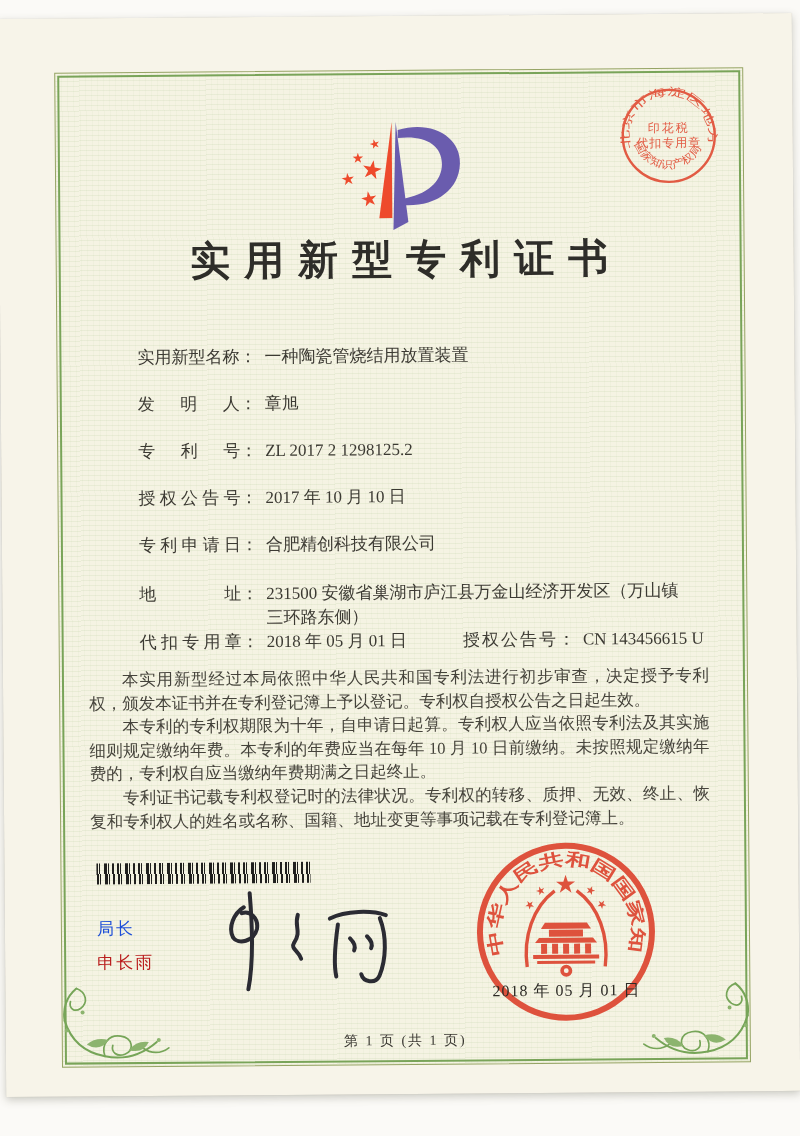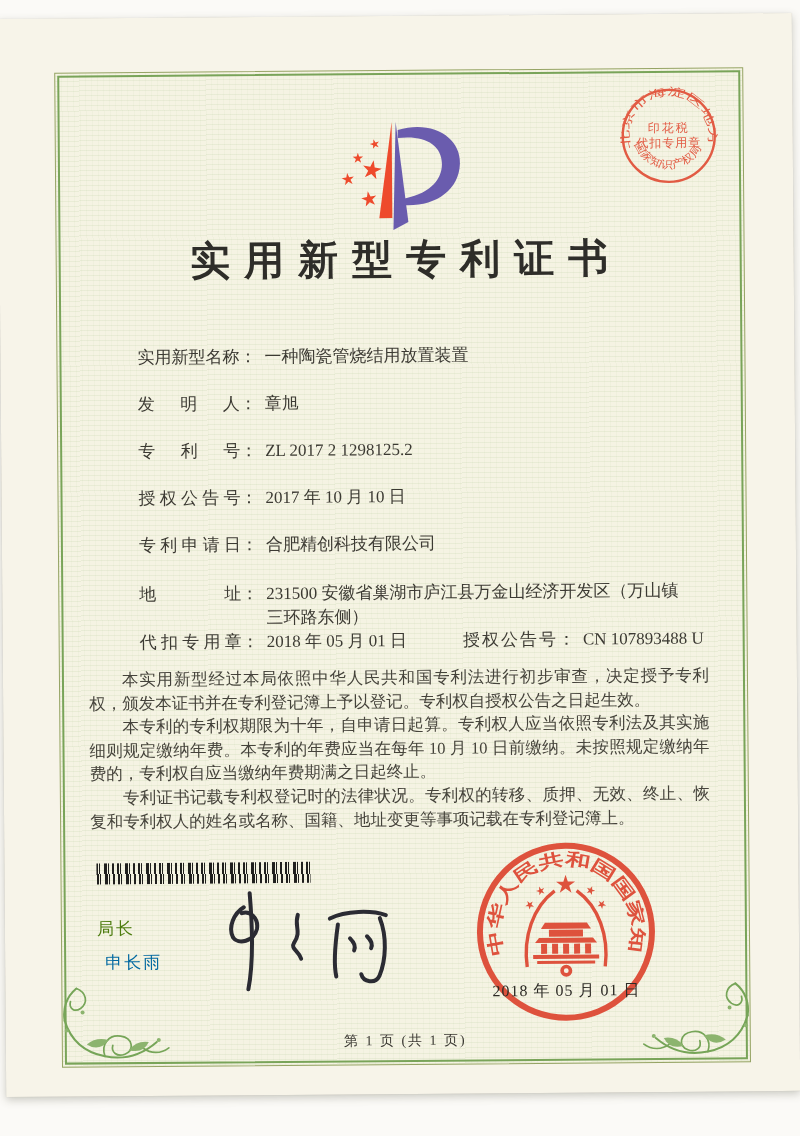--- a/index.html
+++ b/index.html
@@ -42,24 +42,24 @@
   .paras p{margin:0;text-indent:2em;}
   
   .barcode{position:absolute;left:92px;top:845px;width:214px;height:21px;
     background:
      repeating-linear-gradient(90deg,
        #20201e 0 2px, rgba(0,0,0,0) 2px 3px,
        #20201e 3px 4px, rgba(0,0,0,0) 4px 8px,
        #20201e 8px 11px, rgba(0,0,0,0) 11px 12px,
        #20201e 12px 13px, rgba(0,0,0,0) 13px 16px,
        #20201e 16px 18px, rgba(0,0,0,0) 18px 21px);}
-  .director-title{position:absolute;left:92px;top:899px;font-size:17px;color:#4d7c0f;
+  .director-title{position:absolute;left:92px;top:899px;font-size:17px;color:#1d4ed8;
     letter-spacing:2px;font-family:"Liberation Sans",sans-serif;}
-  .director-name{position:absolute;left:92px;top:933px;font-size:17px;color:#0369a1;
-    letter-spacing:2px;font-family:"Liberation Sans",sans-serif;margin-left:8px;}
+  .director-name{position:absolute;left:92px;top:933px;font-size:17px;color:#b91c1c;
+    letter-spacing:2px;font-family:"Liberation Sans",sans-serif;}
   .signature{position:absolute;left:195px;top:868px;width:220px;height:118px;}
   
   .office-seal{position:absolute;left:470px;top:826px;width:182px;height:182px;opacity:0.92;}
   .seal-date{position:absolute;left:470px;top:966px;width:182px;text-align:center;
     font-size:16px;letter-spacing:1px;color:#2d2b26;}
   .tax-stamp{position:absolute;left:620px;top:72px;width:100px;height:100px;opacity:0.88;}
   .footer-page{position:absolute;left:56px;top:1016px;width:687px;text-align:center;
     font-size:14px;letter-spacing:2px;color:#3b3933;}
 </style>
 </head>
@@ -146,21 +146,21 @@
       </div>
       <div class="frow address">
         <span class="flabel">地址</span><span class="fcolon">：</span><span class="fvalue">231500 安徽省巢湖市庐江县万金山经济开发区（万山镇
 三环路东侧）</span>
       </div>
       <div class="frow grant">
         <span>
           <span class="flabel">代扣专用章</span><span class="fcolon">：</span><span class="fvalue">2018 年 05 月 01 日</span>
         </span>
         <span class="grant-right">
-          <span class="flabel2">授权公告号</span><span class="fcolon">：</span><span class="fvalue">CN 107893488 U</span>
+          <span class="flabel2">授权公告号</span><span class="fcolon">：</span><span class="fvalue">CN 143456615 U</span>
         </span>
       </div>
     </div>
 
     <div class="paras">
       <p>本实用新型经过本局依照中华人民共和国专利法进行初步审查，决定授予专利权，颁发本证书并在专利登记簿上予以登记。专利权自授权公告之日起生效。</p>
       <p>本专利的专利权期限为十年，自申请日起算。专利权人应当依照专利法及其实施细则规定缴纳年费。本专利的年费应当在每年 10 月 10 日前缴纳。未按照规定缴纳年费的，专利权自应当缴纳年费期满之日起终止。</p>
       <p>专利证书记载专利权登记时的法律状况。专利权的转移、质押、无效、终止、恢复和专利权人的姓名或名称、国籍、地址变更等事项记载在专利登记簿上。</p>
     </div>
 

